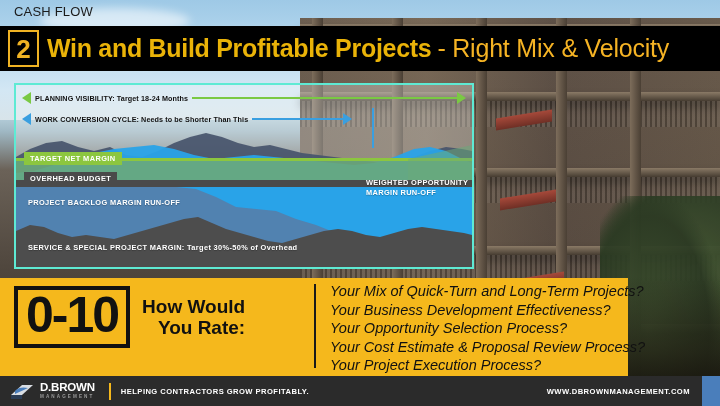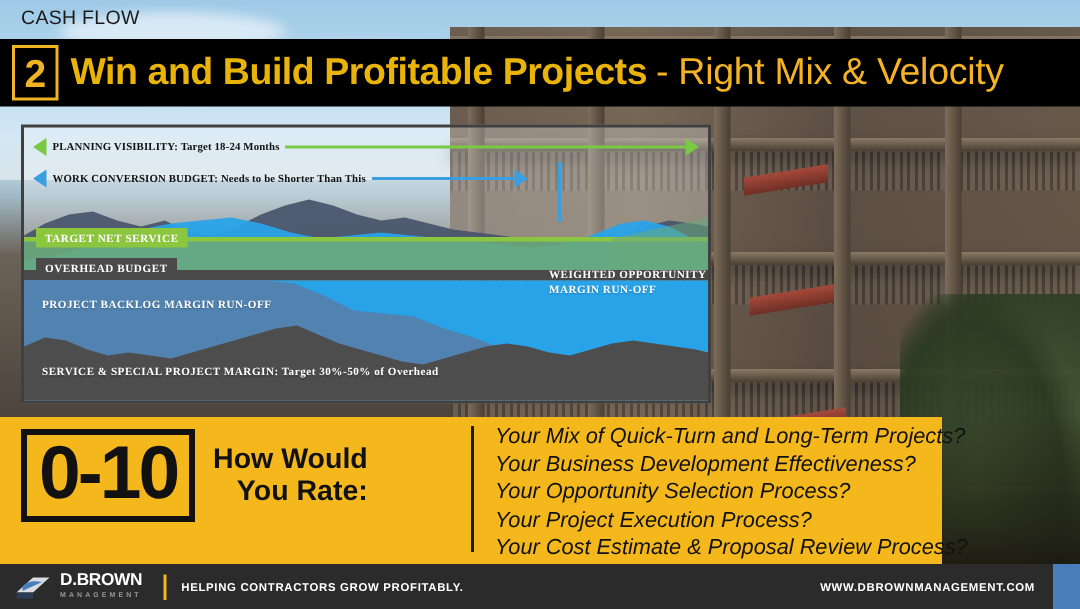--- a/index.html
+++ b/index.html
@@ -99,24 +99,23 @@
   }
   .title-sub {
     color: #f5b324; font-size: 25px; font-weight: normal;
     margin-left: 6px; white-space: nowrap; letter-spacing: -0.2px;
   }
 
   
   .chart-panel {
     position: absolute;
     left: 14px; top: 83px; width: 456px; height: 182px;
-    border: 2px solid #404040;
+    border: 2px solid #5eead4;
     background: rgba(245,248,250,0.30);
     overflow: hidden;
-    font-family: Liberation Serif, serif;
   }
   .chart-svg { position:absolute; left:0; top:0; }
 
   .arrow-row {
     position: absolute; left: 6px; height: 14px;
     display: flex; align-items: center;
   }
   .arrow-row.r1 { top: 6px; width: 444px; }
   .arrow-row.r2 { top: 27px; width: 330px; }
   .arrow-head {
@@ -294,49 +293,49 @@
 
     <div class="arrow-row r1">
       <div class="arrow-head left-green"></div>
       <div class="arrow-label">PLANNING VISIBILITY: Target 18-24 Months</div>
       <div class="arrow-line green"></div>
       <div class="arrow-head right-green"></div>
     </div>
 
     <div class="arrow-row r2">
       <div class="arrow-head left-blue"></div>
-      <div class="arrow-label">WORK CONVERSION BUDGET: Needs to be Shorter Than This</div>
+      <div class="arrow-label">WORK CONVERSION CYCLE: Needs to be Shorter Than This</div>
       <div class="arrow-line blue"></div>
       <div class="arrow-head right-blue"></div>
     </div>
     <div class="vtick"></div>
 
-    <div class="tag net">TARGET NET SERVICE</div>
+    <div class="tag net">TARGET NET MARGIN</div>
     <div class="tag ovh">OVERHEAD BUDGET</div>
 
     <div class="chart-text weighted">WEIGHTED OPPORTUNITY MARGIN RUN-OFF</div>
     <div class="chart-text backlog">PROJECT BACKLOG MARGIN RUN-OFF</div>
     <div class="chart-text service">SERVICE &amp; SPECIAL PROJECT MARGIN: Target 30%-50% of Overhead</div>
   </div>
 
   <div class="rate-band">
     <div class="rate-left">
       <div class="rate-num">0-10</div>
       <div class="rate-label">
         <div>How Would</div>
         <div>You Rate:</div>
       </div>
     </div>
     <div class="rate-divider"></div>
     <ul class="rate-list">
       <li>Your Mix of Quick-Turn and Long-Term Projects?</li>
       <li>Your Business Development Effectiveness?</li>
       <li>Your Opportunity Selection Process?</li>
+      <li>Your Cost Estimate &amp; Proposal Review Process?</li>
       <li>Your Project Execution Process?</li>
-      <li>Your Cost Estimate &amp; Proposal Review Process?</li>
     </ul>
   </div>
 
   <div class="footer">
     <div class="logo-wrap">
       <div class="logo-mark">
         <svg width="26" height="17" viewBox="0 0 26 17">
           <path d="M2,12 L13,2 L24,2 L13,12 Z" fill="#d9dde3"></path>
           <path d="M2,12 L13,12 L13,16 L2,16 Z" fill="#2a3c55"></path>
           <path d="M6,8 C9,4 15,4 19,5 C15,7 10,9 6,11 Z" fill="#4a7ebb"></path>

